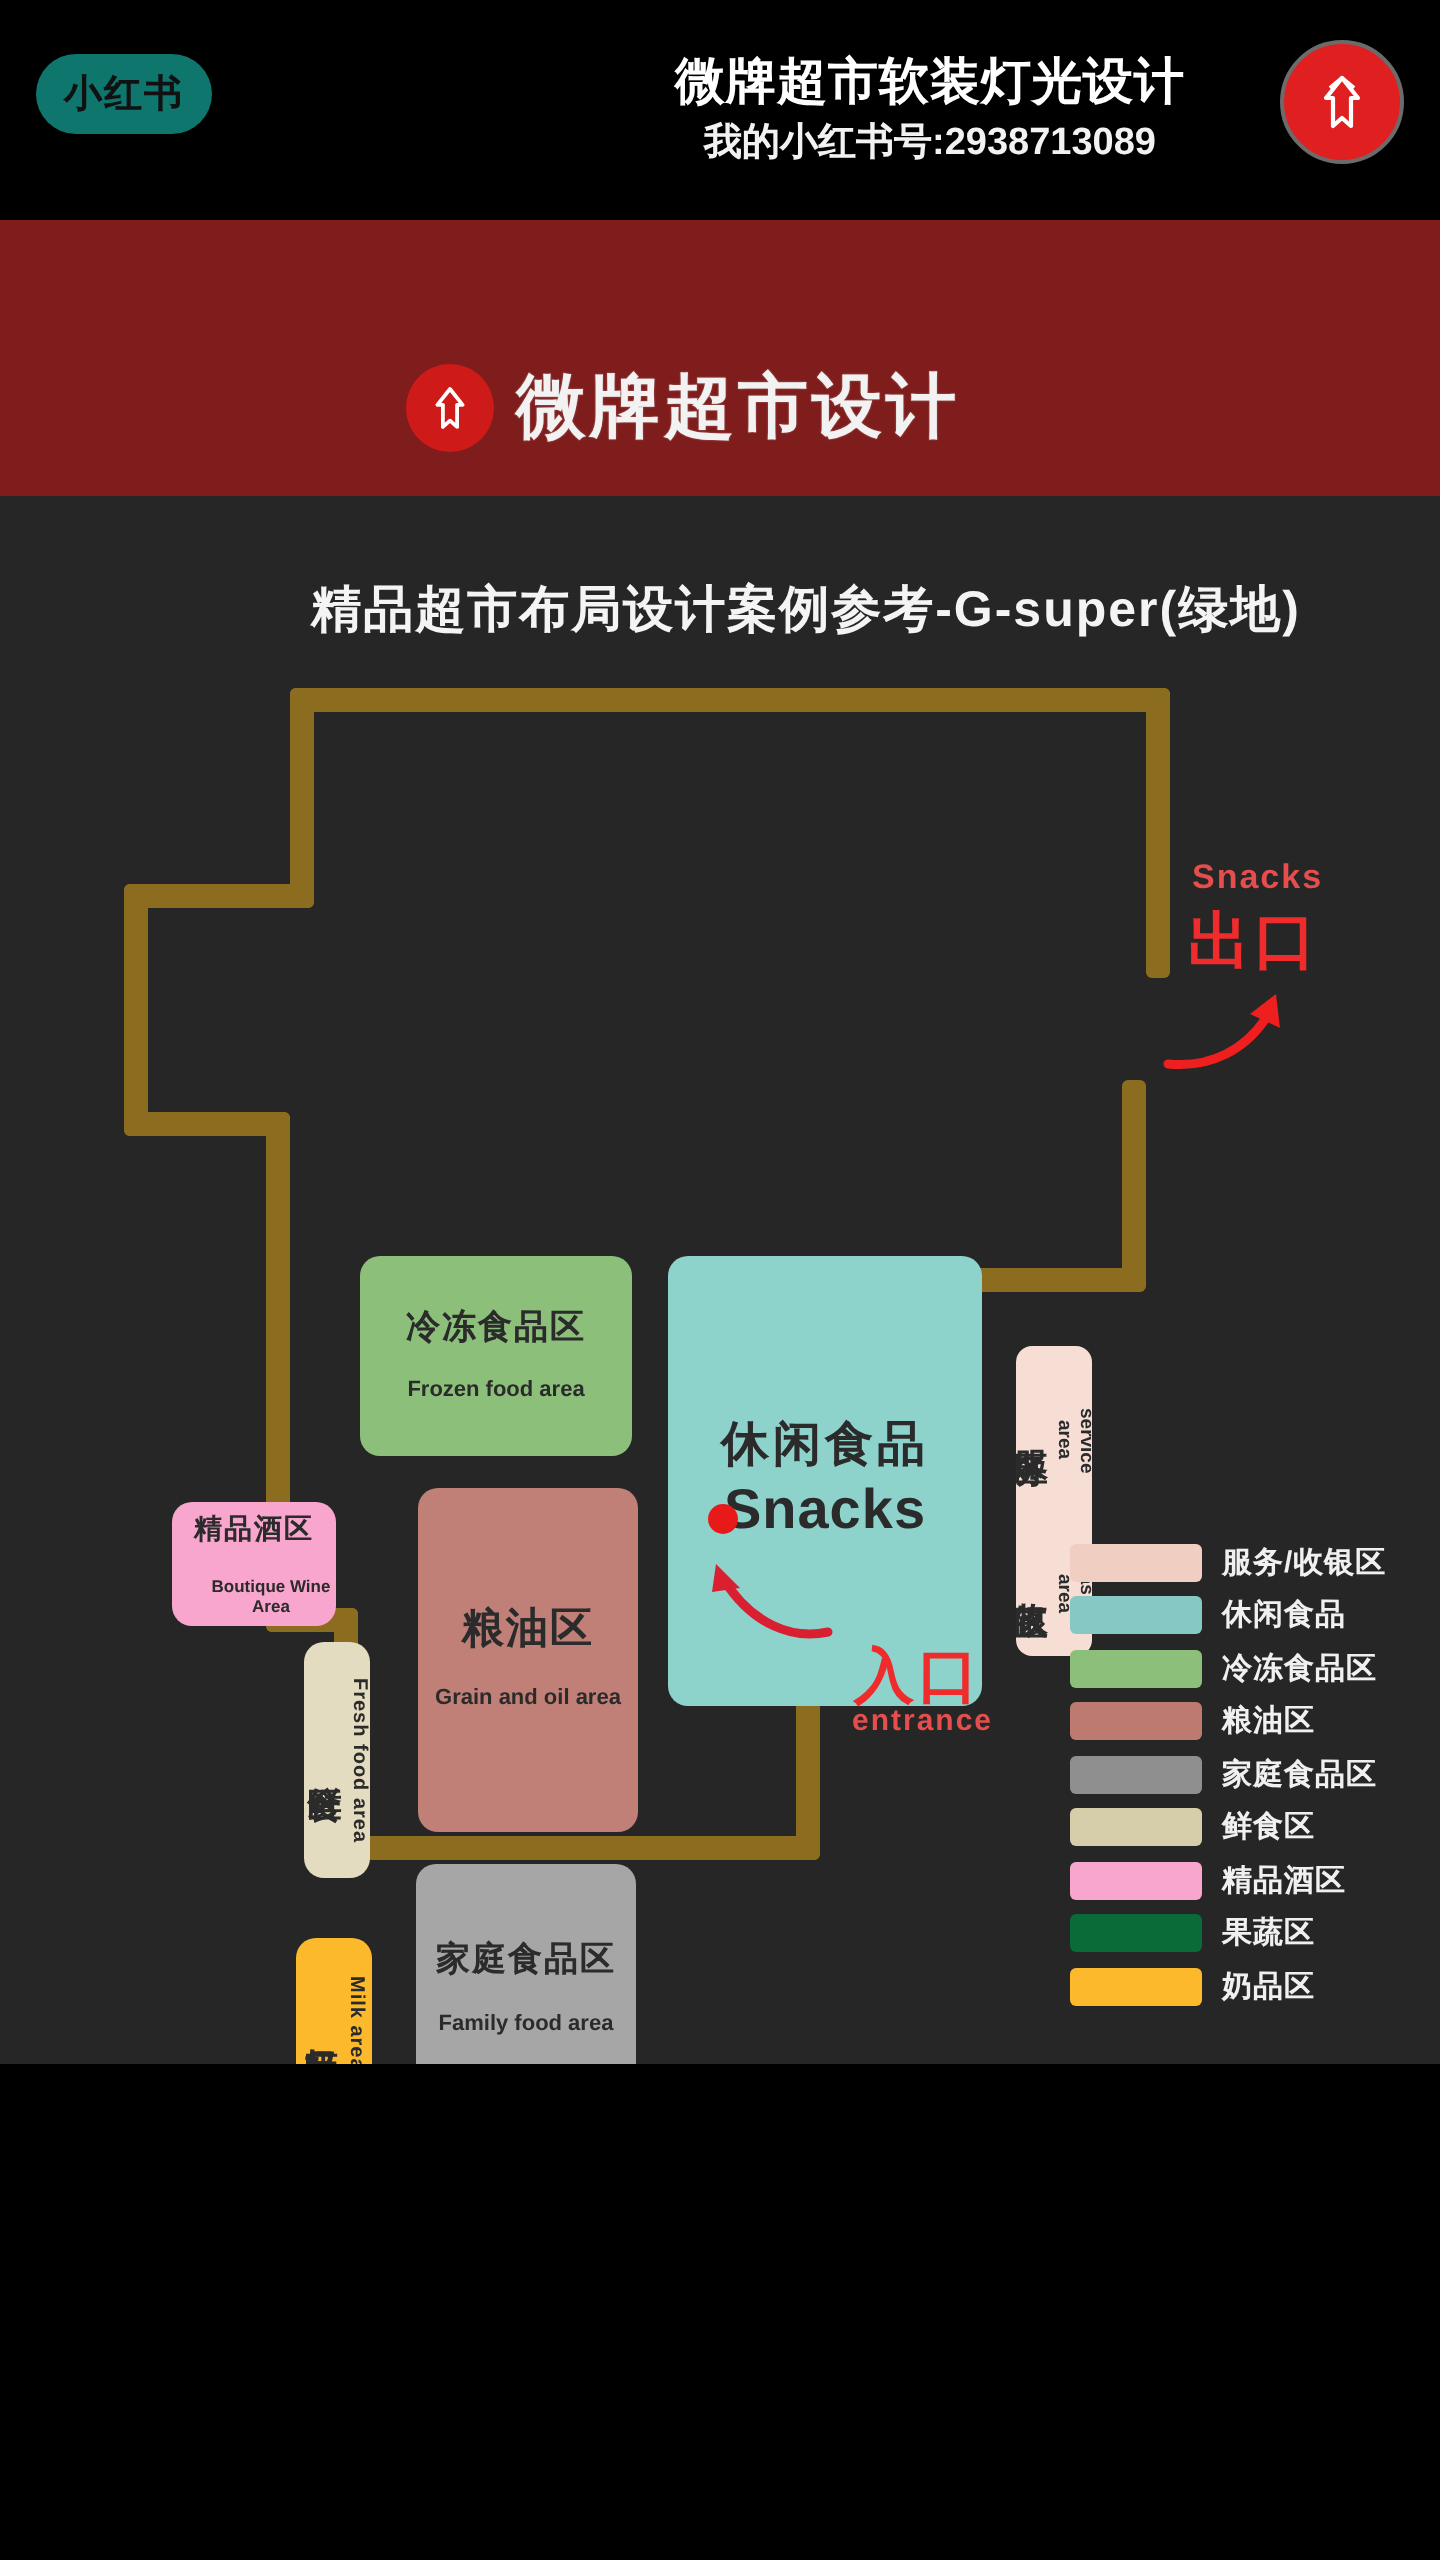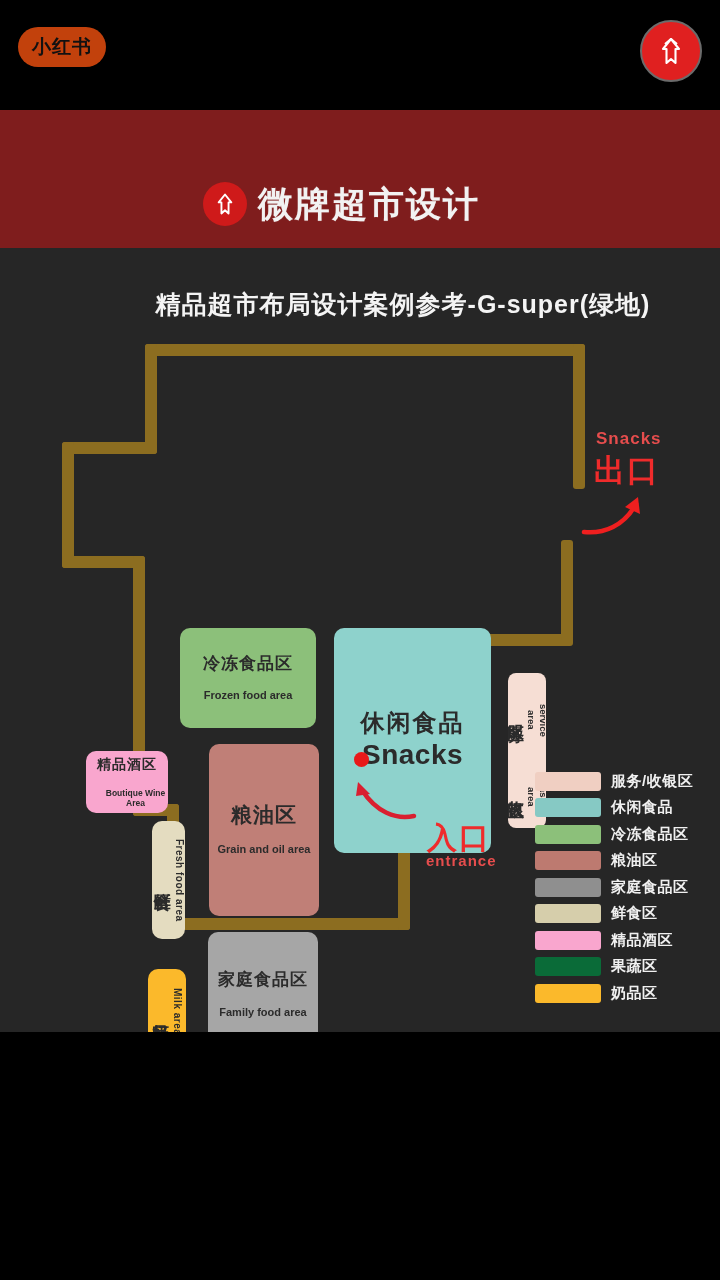--- a/index.html
+++ b/index.html
@@ -19,21 +19,21 @@
   .topbar {
     position: absolute;
     left: 0; top: 0;
     width: 720px; height: 110px;
     background: #000;
   }
   .xhs-pill {
     position: absolute;
     left: 18px; top: 27px;
     width: 88px; height: 40px;
-    background: #c2410c;
+    background: #0f766e;
     border-radius: 20px;
     display: flex;
     align-items: center;
     justify-content: center;
     color: #111;
     font-size: 19px;
     font-weight: bold;
     letter-spacing: 1px;
   }
   .top-title {
@@ -264,20 +264,22 @@
     background: #000;
   }
 </style>
 </head>
 <body>
 
 <div class="topbar">
   <div class="xhs-pill">
     <span>小红书</span>
   </div>
+  <div class="top-title">微牌超市软装灯光设计</div>
+  <div class="top-sub">我的小红书号:2938713089</div>
   <div class="brand-circle">
     <svg width="38" height="38" viewBox="0 0 38 38">
       <path d="M19 7 L27 17 L23.5 17 L23.5 31 L19 27 L14.5 31 L14.5 17 L11 17 Z" fill="none" stroke="#ffffff" stroke-width="2.1" stroke-linejoin="round"></path>
       <path d="M13 12 L19 7 L25 12" fill="none" stroke="#ffffff" stroke-width="2.1" stroke-linejoin="round"></path>
     </svg>
   </div>
 </div>
 
 <div class="hero">
   <div class="hero-mark">

